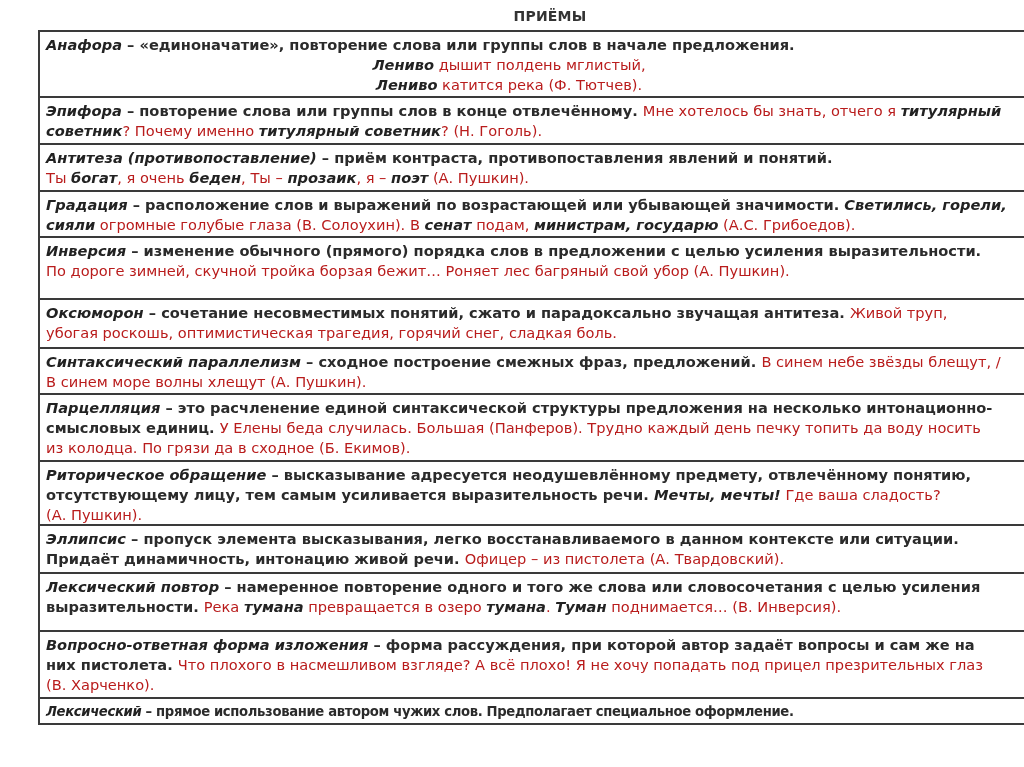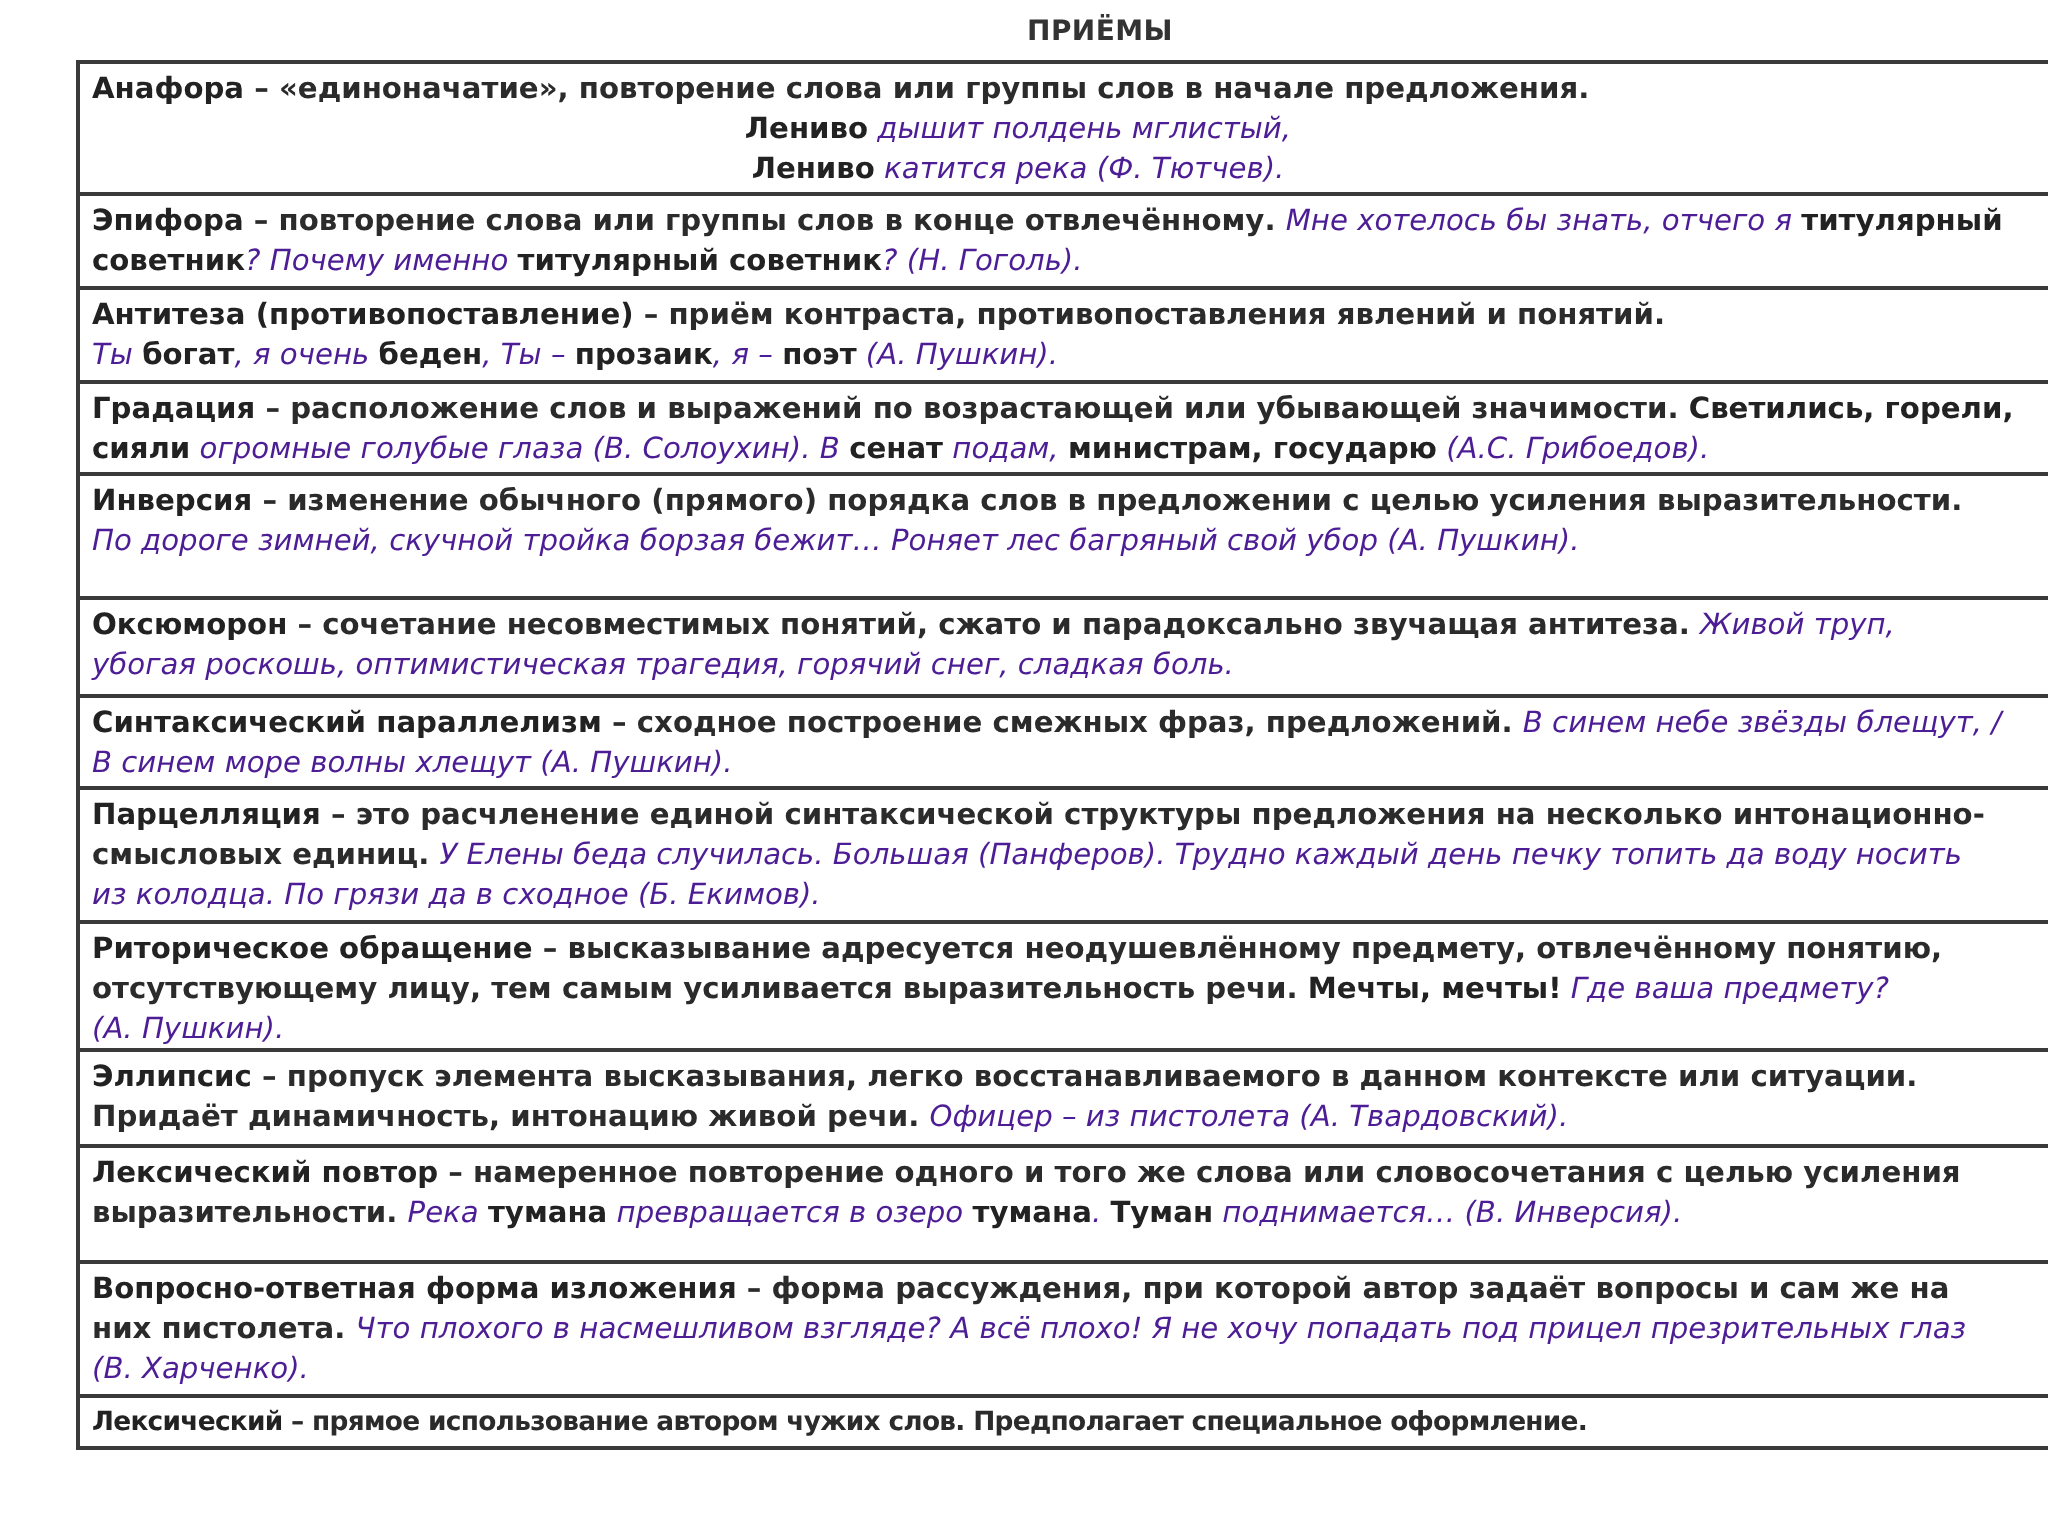--- a/index.html
+++ b/index.html
@@ -39,22 +39,22 @@
     border-bottom: 2px solid #3a3a3a;
     padding: 3px 8px 0 6px;
     font-size: 14.6px;
     line-height: 20px;
     overflow: hidden;
     white-space: normal;
   }
   .row .line { display: block; white-space: nowrap; }
   .row .line.center { text-align: center; padding-right: 70px; }
   .seg-n { font-style: normal; font-weight: bold; }
-  .seg-i { font-style: italic; font-weight: normal; color: #4c1d95; }
-  .seg-bi { font-weight: bold; color: #222; }
+  .seg-i { font-weight: normal; color: #b91c1c; }
+  .seg-bi { font-style: italic; font-weight: bold; color: #222; }
   .row.condensed { font-size: 13.2px; letter-spacing: -0.35px; transform-origin: left; }
 </style>
 </head>
 <body>
 
 <div class="page-title">ПРИЁМЫ</div>
 
 <div class="table">
   <div class="row" style="height:66px">
       <span class="line"><span class="seg-bi">Анафора</span><span class="seg-n"> – «единоначатие», повторение слова или группы слов в начале предложения.</span></span>
@@ -85,21 +85,21 @@
       <span class="line"><span class="seg-bi">Синтаксический параллелизм</span><span class="seg-n"> – сходное построение смежных фраз, предложений. </span><span class="seg-i">В синем небе звёзды блещут, /</span></span>
       <span class="line"><span class="seg-i">В синем море волны хлещут (А. Пушкин).</span></span>
     </div>
   <div class="row" style="height:67px">
       <span class="line"><span class="seg-bi">Парцелляция</span><span class="seg-n"> – это расчленение единой синтаксической структуры предложения на несколько интонационно-</span></span>
       <span class="line"><span class="seg-n">смысловых единиц. </span><span class="seg-i">У Елены беда случилась. Большая (Панферов). Трудно каждый день печку топить да воду носить</span></span>
       <span class="line"><span class="seg-i">из колодца. По грязи да в сходное (Б. Екимов).</span></span>
     </div>
   <div class="row" style="height:64px">
       <span class="line"><span class="seg-bi">Риторическое обращение</span><span class="seg-n"> – высказывание адресуется неодушевлённому предмету, отвлечённому понятию,</span></span>
-      <span class="line"><span class="seg-n">отсутствующему лицу, тем самым усиливается выразительность речи. </span><span class="seg-bi">Мечты, мечты!</span><span class="seg-i"> Где ваша предмету?</span></span>
+      <span class="line"><span class="seg-n">отсутствующему лицу, тем самым усиливается выразительность речи. </span><span class="seg-bi">Мечты, мечты!</span><span class="seg-i"> Где ваша сладость?</span></span>
       <span class="line"><span class="seg-i">(А. Пушкин).</span></span>
     </div>
   <div class="row" style="height:48px">
       <span class="line"><span class="seg-bi">Эллипсис</span><span class="seg-n"> – пропуск элемента высказывания, легко восстанавливаемого в данном контексте или ситуации.</span></span>
       <span class="line"><span class="seg-n">Придаёт динамичность, интонацию живой речи. </span><span class="seg-i">Офицер – из пистолета (А. Твардовский).</span></span>
     </div>
   <div class="row" style="height:58px">
       <span class="line"><span class="seg-bi">Лексический повтор</span><span class="seg-n"> – намеренное повторение одного и того же слова или словосочетания с целью усиления</span></span>
       <span class="line"><span class="seg-n">выразительности. </span><span class="seg-i">Река </span><span class="seg-bi">тумана</span><span class="seg-i"> превращается в озеро </span><span class="seg-bi">тумана</span><span class="seg-i">. </span><span class="seg-bi">Туман</span><span class="seg-i"> поднимается… (В. Инверсия).</span></span>
     </div>

